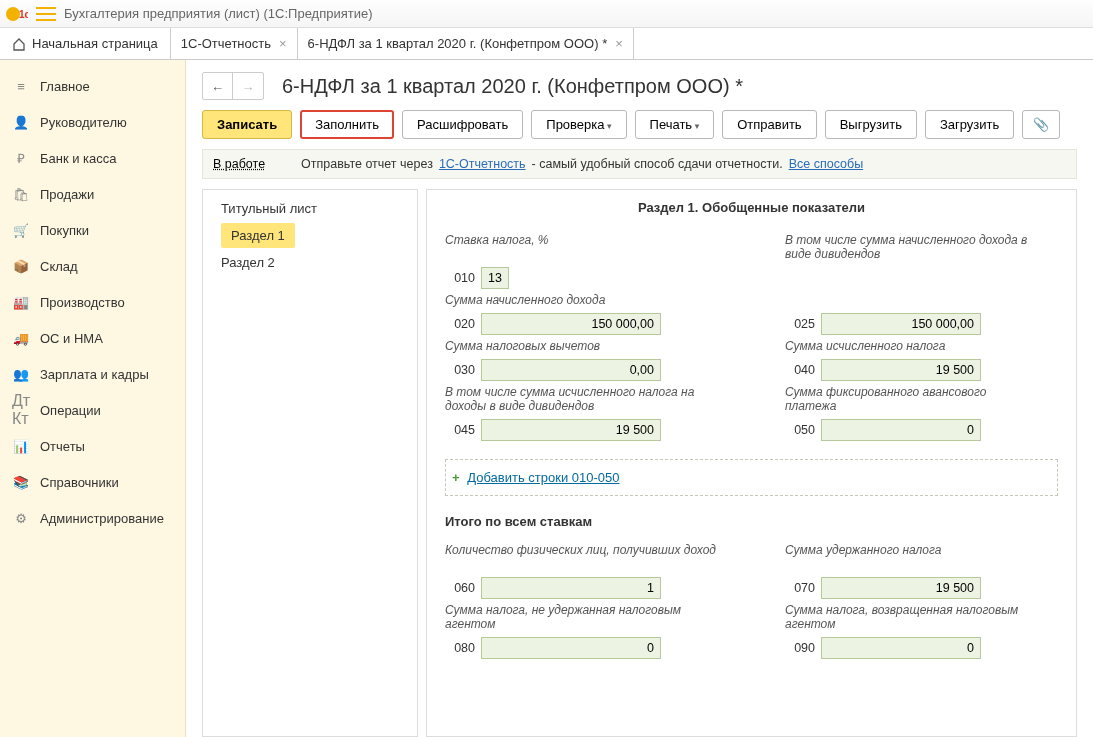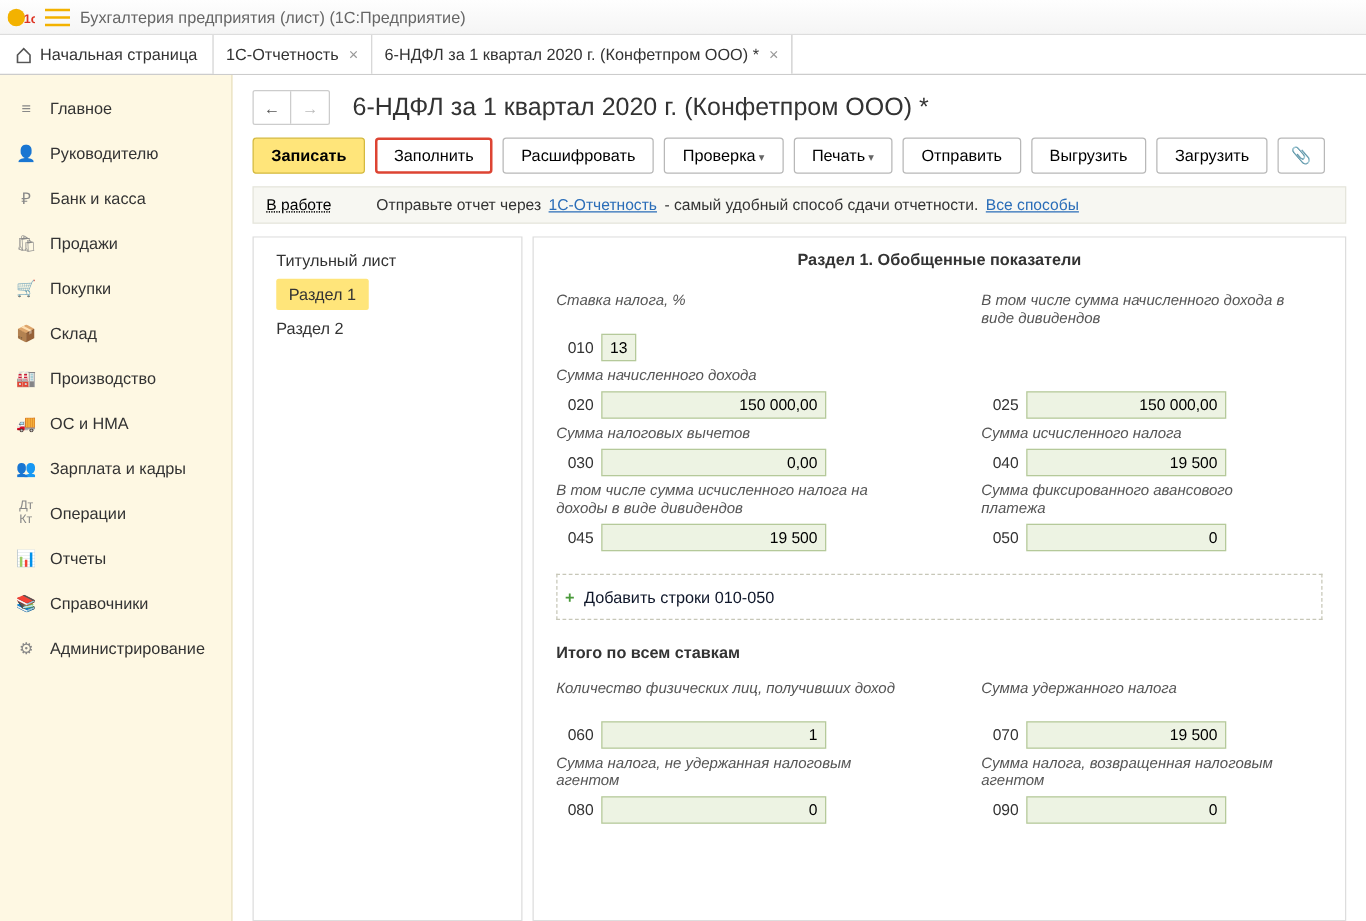--- a/index.html
+++ b/index.html
@@ -55,21 +55,21 @@
 .fld-label { font-style: italic; color: #555; font-size: 12px; margin-bottom: 4px; min-height: 30px; }
 .fld-label.tall { min-height: 44px; }
 .fld-row { display: flex; align-items: center; gap: 6px; }
 .fld-code { width: 30px; font-size: 12.5px; text-align: right; }
 .fld-input { border: 1px solid #b5c99a; background: #edf3e3; padding: 3px 6px; text-align: right; font-size: 12.5px; height: 22px; }
 .fld-input.sm { width: 28px; }
 .fld-input.md { width: 180px; }
 .fld-input.mdr { width: 160px; }
 
 .dotted-box { border: 1px dashed #c7c7b8; padding: 10px 6px; margin: 18px 0; }
-.add-link { color: #0f172a; font-size: 13px; }
+.add-link { color: #0369a1; text-decoration: underline; font-size: 13px; }
 .plus-sign { color: #4a9a3a; font-weight: bold; margin-right: 4px; }
 
 .sub-title { font-weight: 600; margin: 8px 0 14px; font-size: 13px; }
 
 svg { display: block; }
 </style>
 </head>
 <body>
 
 <div class="title-bar">
@@ -139,21 +139,21 @@
       </div>
     <div class="side-item">
         <span class="side-icon">🚚</span>
         <span>ОС и НМА</span>
       </div>
     <div class="side-item">
         <span class="side-icon">👥</span>
         <span>Зарплата и кадры</span>
       </div>
     <div class="side-item">
-        <span class="side-icon" style="font-size:10px">Дт<br>Кт</span>
+        <span class="side-icon" style="font-size:16px">Дт<br>Кт</span>
         <span>Операции</span>
       </div>
     <div class="side-item">
         <span class="side-icon">📊</span>
         <span>Отчеты</span>
       </div>
     <div class="side-item">
         <span class="side-icon">📚</span>
         <span>Справочники</span>
       </div>

